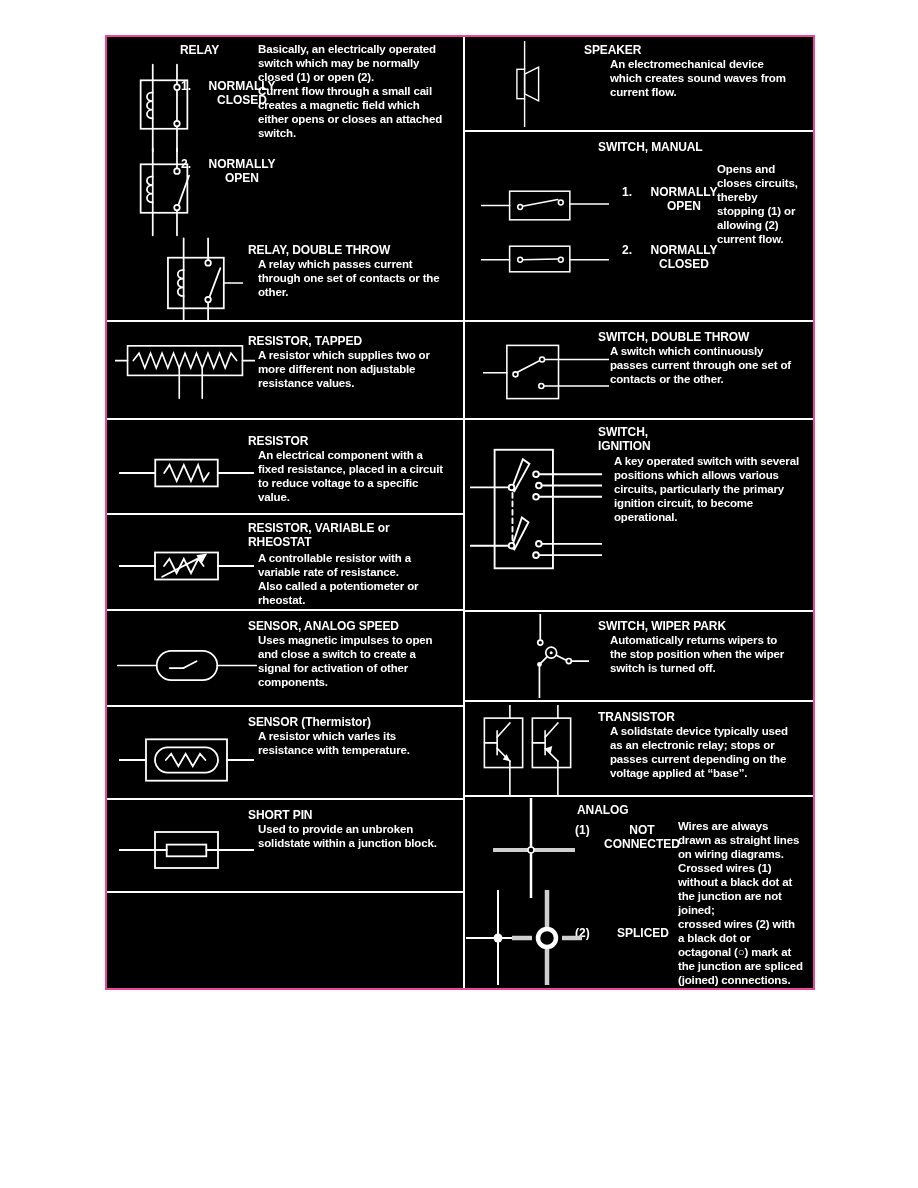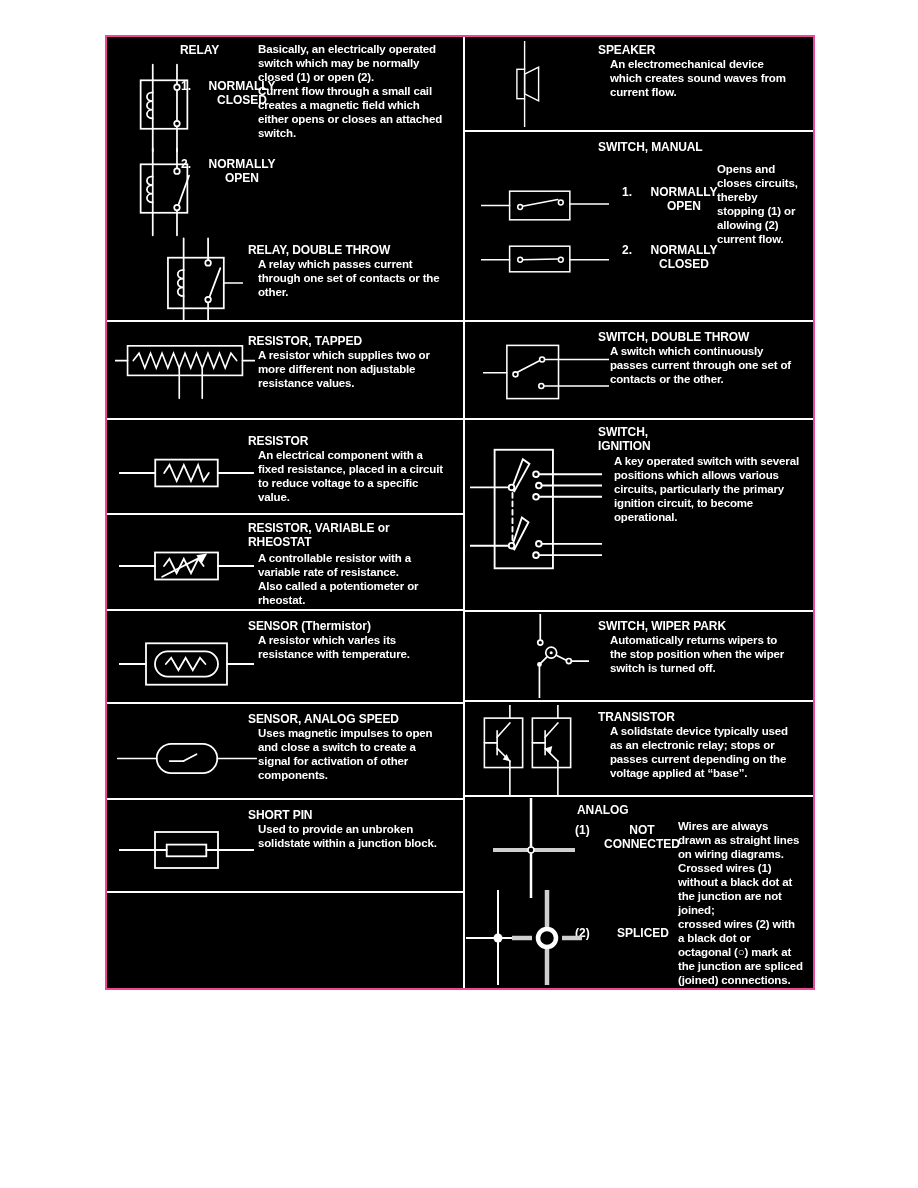--- a/index.html
+++ b/index.html
@@ -146,57 +146,57 @@
               <line x1="110" y1="30" x2="150" y2="30"></line>
             <rect x="40" y="15" width="70" height="30"></rect>
             <polyline points="50,30 56,22 64,38 72,22 80,38 88,22 94,30"></polyline>
             <line x1="48" y1="42" x2="93" y2="19"></line>
           </g>
           <polygon class="fw" points="98,16 86,18 92,27"></polygon>
         </svg>
       </span>
     </section>
 
-    <section class="cell" style="height:93px">
-      <span class="t" style="left:141px;top:8px">SENSOR (Thermistor)</span>
-      <span class="d" style="left:151px;top:22px">A resistor which varles its
-resistance with temperature.</span>
-      <span class="sym" style="left:12px;top:24px">
-        <svg width="135" height="58" viewBox="0 0 150 64">
-          <g class="st">
-            <line x1="0" y1="32" x2="30" y2="32"></line>
-              <line x1="120" y1="32" x2="150" y2="32"></line>
-            <rect x="30" y="9" width="90" height="46"></rect>
-            <rect x="40" y="18" width="70" height="28" rx="14" ry="14"></rect>
-            <polyline points="52,32 58,25 66,39 74,25 82,39 90,25 96,32"></polyline>
-          </g>
-        </svg>
-      </span>
-    </section>
-
     <section class="cell" style="height:96px">
       <span class="t" style="left:141px;top:8px">SENSOR, ANALOG SPEED</span>
       <span class="d" style="left:151px;top:22px">Uses magnetic impulses to open
 and close a switch to create a
 signal for activation of other
 components.</span>
       <span class="sym" style="left:10px;top:32px">
         <svg width="140" height="45" viewBox="0 0 160 52">
           <g class="st">
             <line x1="0" y1="26" x2="45" y2="26"></line>
               <line x1="115" y1="26" x2="160" y2="26"></line>
             <rect x="45" y="9" width="70" height="34" rx="17" ry="17"></rect>
             <line x1="60" y1="29" x2="76" y2="29"></line>
             <line x1="76" y1="29" x2="91" y2="21"></line>
           </g>
         </svg>
       </span>
     </section>
 
     <section class="cell" style="height:93px">
+      <span class="t" style="left:141px;top:8px">SENSOR (Thermistor)</span>
+      <span class="d" style="left:151px;top:22px">A resistor which varles its
+resistance with temperature.</span>
+      <span class="sym" style="left:12px;top:24px">
+        <svg width="135" height="58" viewBox="0 0 150 64">
+          <g class="st">
+            <line x1="0" y1="32" x2="30" y2="32"></line>
+              <line x1="120" y1="32" x2="150" y2="32"></line>
+            <rect x="30" y="9" width="90" height="46"></rect>
+            <rect x="40" y="18" width="70" height="28" rx="14" ry="14"></rect>
+            <polyline points="52,32 58,25 66,39 74,25 82,39 90,25 96,32"></polyline>
+          </g>
+        </svg>
+      </span>
+    </section>
+
+    <section class="cell" style="height:93px">
       <span class="t" style="left:141px;top:8px">SHORT PIN</span>
       <span class="d" style="left:151px;top:22px">Used to provide an unbroken
 solidstate within a junction block.</span>
       <span class="sym" style="left:12px;top:22px">
         <svg width="135" height="56" viewBox="0 0 150 62">
           <g class="st">
             <line x1="0" y1="31" x2="40" y2="31"></line>
               <line x1="110" y1="31" x2="150" y2="31"></line>
             <rect x="40" y="11" width="70" height="40"></rect>
             <line x1="40" y1="31" x2="53" y2="31"></line>
@@ -207,21 +207,21 @@
       </span>
     </section>
 
   </div>
 
   <div class="vdiv"></div>
 
   <div class="col col-right">
 
     <section class="cell" style="height:95px">
-      <span class="t" style="left:133px;top:6px">SPEAKER</span>
+      <span class="t" style="left:119px;top:6px">SPEAKER</span>
       <span class="d" style="left:145px;top:20px">An electromechanical device
 which creates sound waves from
 current flow.</span>
       <span class="sym" style="left:33px;top:4px">
         <svg width="49" height="86" viewBox="0 0 70 122">
           <g class="st">
             <line x1="38" y1="0" x2="38" y2="40"></line>
             <rect x="27" y="40" width="11" height="42"></rect>
             <polygon points="38,47 58,37 58,85 38,75"></polygon>
             <line x1="38" y1="82" x2="38" y2="122"></line>

